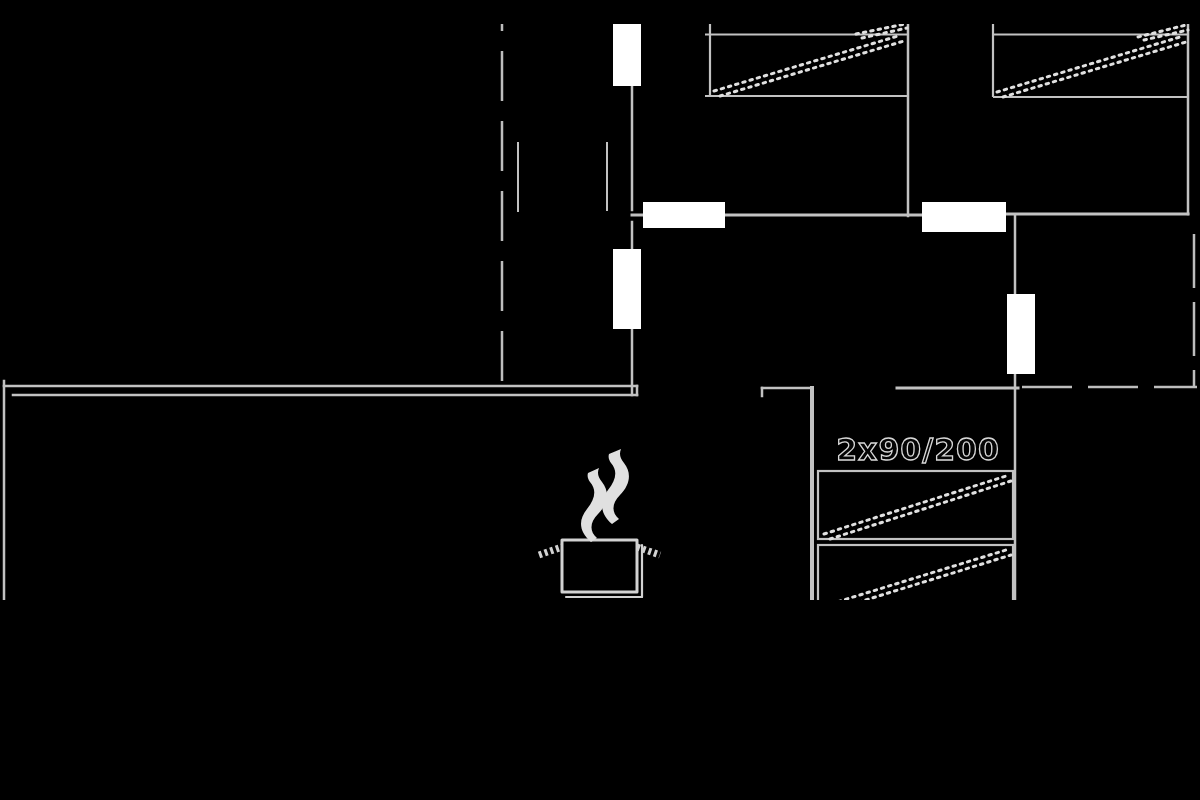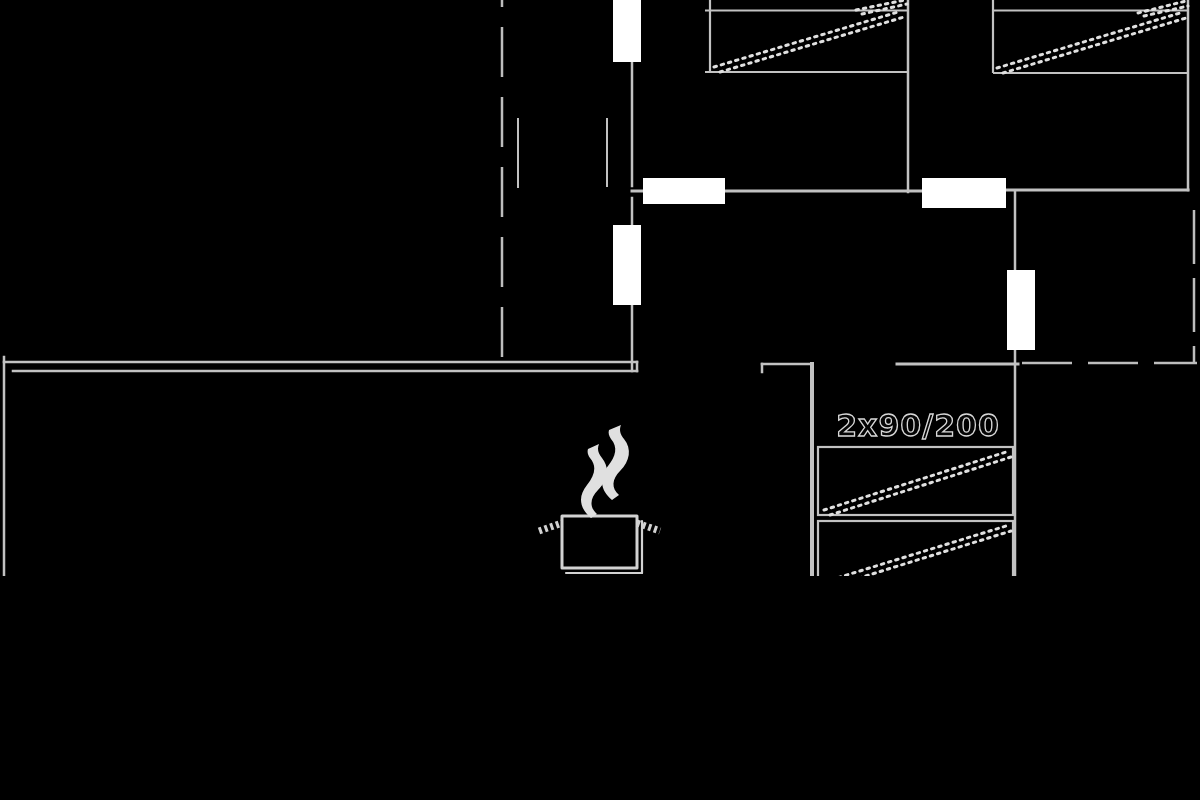--- a/index.html
+++ b/index.html
@@ -1,16 +1,16 @@
 <!DOCTYPE html>
 <html style="--c-background: #000000; --c-wall: #c2c2c2; --c-dashed: #bdbdbd; --c-marker_fill: #ffffff; --c-dots: #e0e0e0; --c-icon: #d2d2d2; --c-label_fill: #050505; --c-label_stroke: #d8d8d8;"><head>
 <meta charset="utf-8">
 <style>
   html,body{margin:0;padding:0;background:#000;}
-  .stage{position:relative;width:1200px;height:576px;background:var(--c-background,#000);overflow:hidden;}
+  .stage{position:relative;width:1200px;height:576px;background:var(--c-background,#000);overflow:hidden;margin-top:24px;}
   svg{display:block;}
   .wall{stroke:var(--c-wall,#c2c2c2);stroke-width:2.5;fill:none;stroke-linecap:square;}
   .wall-med{stroke-width:3;}
   .wall-thick{stroke-width:4;}
   .stub{stroke:var(--c-wall,#c2c2c2);stroke-width:2;fill:none;}
   .dashline{stroke:var(--c-dashed,#bdbdbd);stroke-width:2.5;fill:none;}
   .marker{fill:var(--c-marker_fill,#ffffff);stroke:none;}
   .bedline{stroke:var(--c-wall,#c2c2c2);stroke-width:2.2;fill:none;}
   .dots{stroke:var(--c-dots,#e0e0e0);stroke-width:3;fill:none;stroke-linecap:round;stroke-dasharray:2.5 5;}
   .icon{stroke:var(--c-icon,#d2d2d2);stroke-width:2.2;fill:none;stroke-linecap:round;stroke-linejoin:round;}

